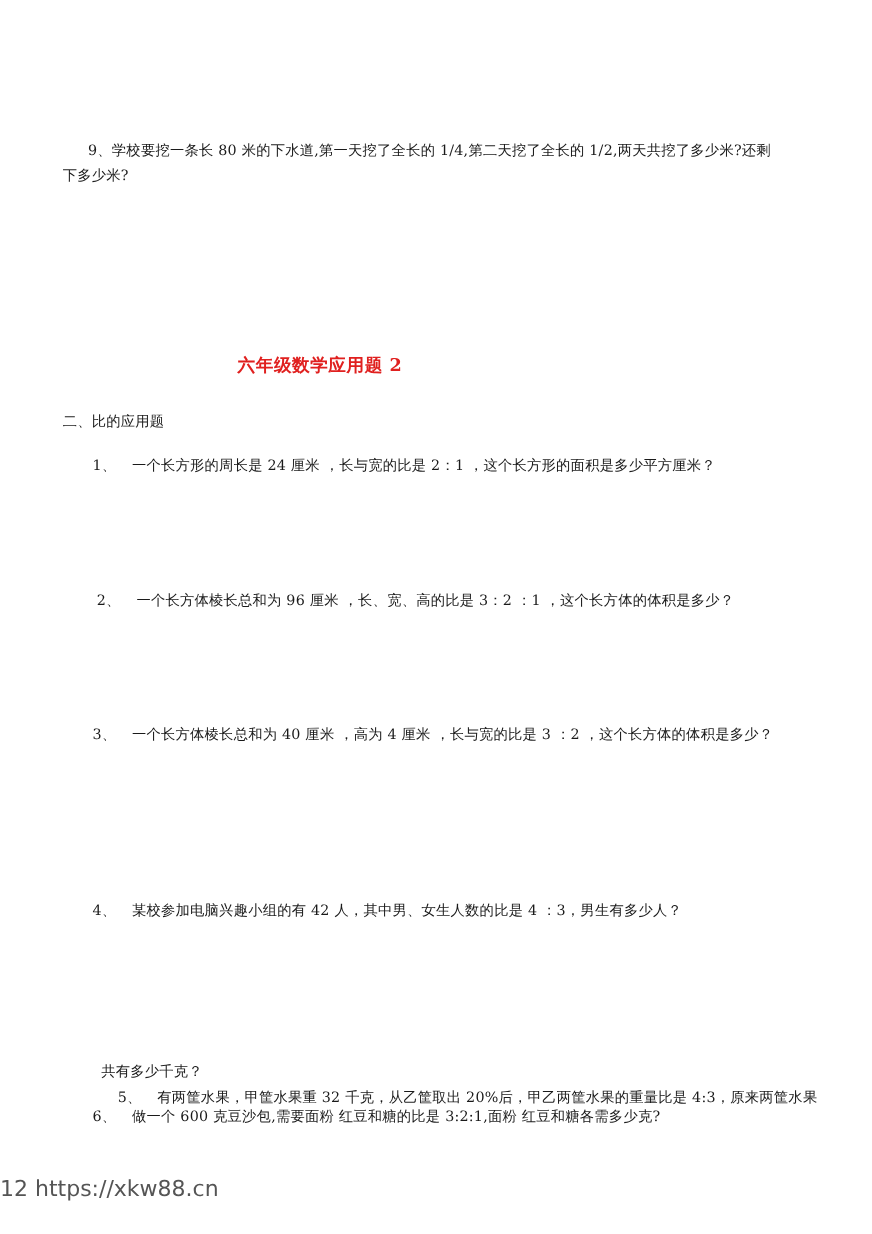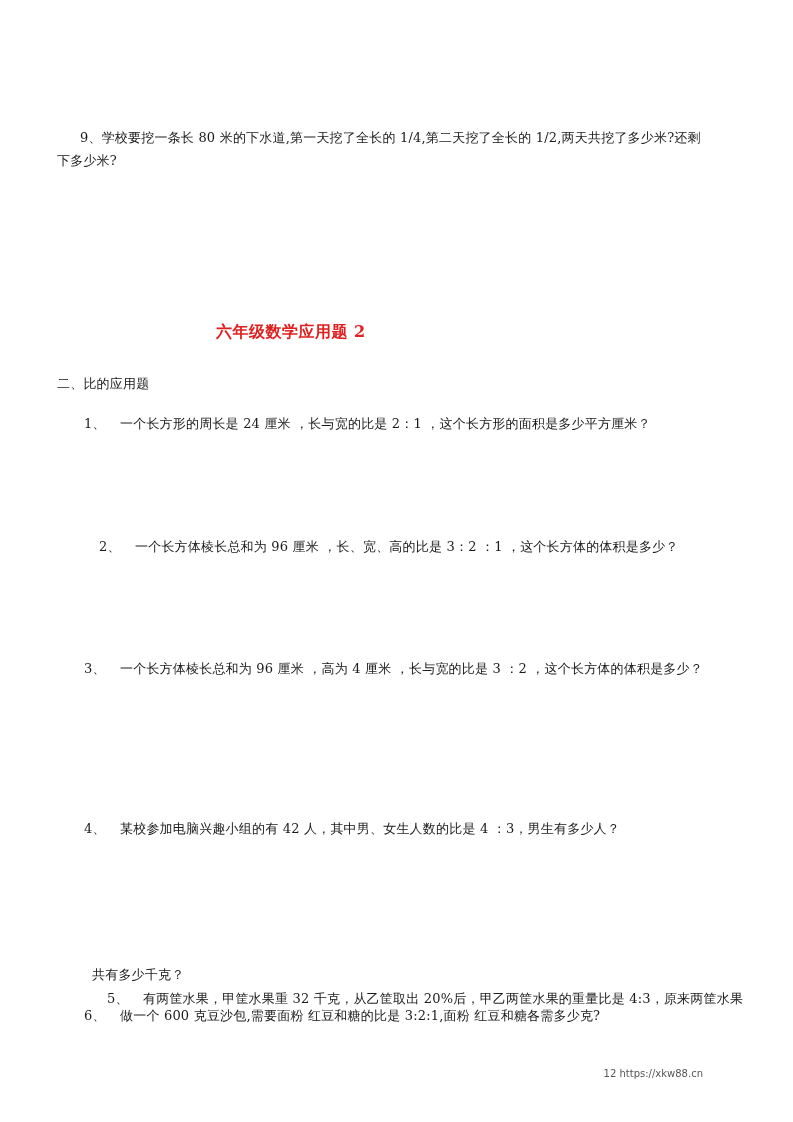--- a/index.html
+++ b/index.html
@@ -36,34 +36,34 @@
     }
     .section {
       left: 57px;
       top: 373px;
     }
     .q-num {
       display: inline-block;
       width: 36px;
     }
     .q1 { left: 84px; top: 413px; }
-    .q2 { left: 99px; top: 536px; }
+    .q2 { left: 88px; top: 536px; }
     .q3 { left: 84px; top: 658px; }
     .q4 { left: 84px; top: 818px; }
     .q5-l1 { left: 84px; top: 988px; margin-left: 23px; }
     .q5-l2 { left: 57px; top: 964px; margin-left: 35px; }
     .q6 { left: 84px; top: 1005px; }
     .footer {
       position: absolute;
       left: 0;
       width: 703px;
       top: 1068px;
-      text-align: right;
+      text-align: left;
       font-family: "DejaVu Sans", "Liberation Sans", sans-serif;
-      font-size: 10px;
+      font-size: 20px;
       color: #555555;
     }
   </style>
 </head>
 <body>
 
 <div>
 
   <div class="line q9-l1">9、学校要挖一条长 80 米的下水道,第一天挖了全长的 1/4,第二天挖了全长的 1/2,两天共挖了多少米?还剩</div>
   <div class="line q9-l2">下多少米?</div>
@@ -74,21 +74,21 @@
 
   <div class="line q1">
     <span class="q-num">1、</span><span>一个长方形的周长是 24 厘米 ，长与宽的比是 2：1 ，这个长方形的面积是多少平方厘米？</span>
   </div>
 
   <div class="line q2">
     <span class="q-num">2、</span><span>一个长方体棱长总和为 96 厘米 ，长、宽、高的比是 3：2 ：1 ，这个长方体的体积是多少？</span>
   </div>
 
   <div class="line q3">
-    <span class="q-num">3、</span><span>一个长方体棱长总和为 96 厘米 ，高为 4 厘米 ，长与宽的比是 3 ：2 ，这个长方体的体积是多少？</span>
+    <span class="q-num">3、</span><span>一个长方体棱长总和为 40 厘米 ，高为 4 厘米 ，长与宽的比是 3 ：2 ，这个长方体的体积是多少？</span>
   </div>
 
   <div class="line q4">
     <span class="q-num">4、</span><span>某校参加电脑兴趣小组的有 42 人，其中男、女生人数的比是 4 ：3，男生有多少人？</span>
   </div>
 
   <div class="line q5-l1">
     <span class="q-num">5、</span><span>有两筐水果，甲筐水果重 32 千克，从乙筐取出 20%后，甲乙两筐水果的重量比是 4:3，原来两筐水果</span>
   </div>
   <div class="line q5-l2">共有多少千克？</div>

